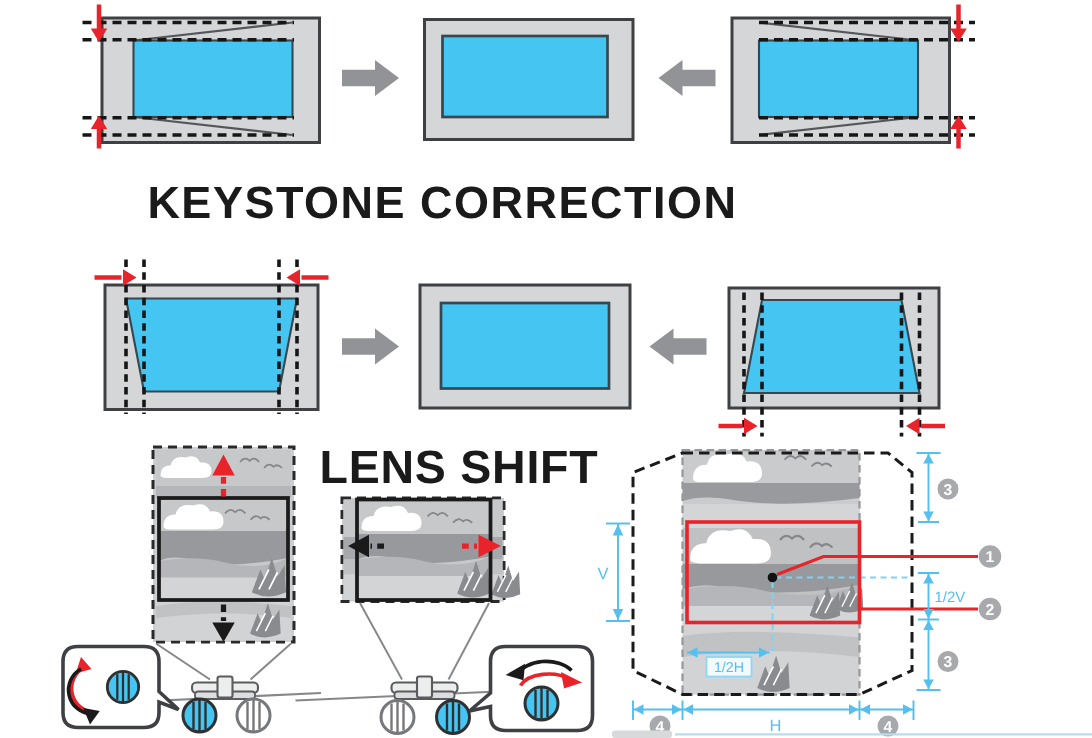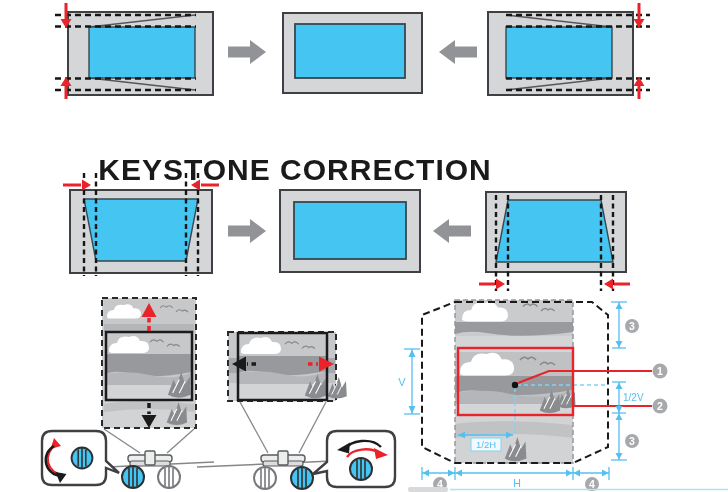--- a/index.html
+++ b/index.html
@@ -5,21 +5,21 @@
   html,body{margin:0;padding:0;background:#ffffff;}
   .stage{
     position:relative;width:728px;height:492px;background:#ffffff;overflow:hidden;
     font-family:"Liberation Sans", sans-serif;
   }
   .stage svg{position:absolute;left:0;top:0;}
   .title{
     position:absolute;color:#1a1a1a;font-weight:700;text-align:center;
     font-family:"Liberation Sans", sans-serif;white-space:nowrap;
   }
-  .title-keystone{left:0;width:590px;top:119px;font-size:30px;letter-spacing:1px;margin-top:34px;}
+  .title-keystone{left:0;width:590px;top:119px;font-size:30px;letter-spacing:1px;}
   .title-lens{left:156px;width:300px;top:294px;font-size:31px;letter-spacing:0.5px;}
   text{font-family:"Liberation Sans", sans-serif;}
   .dim-label{fill:#55c0ee;font-size:11px;}
   .dim-label-small{fill:#55c0ee;font-size:10px;}
   .callout-num{fill:#ffffff;font-size:10.5px;font-weight:700;text-anchor:middle;}
 </style>
 </head>
 <body>
 
 <div class="stage">
@@ -363,14 +363,15 @@
       <circle cx="592" cy="484" r="7" fill="#a7a9ac"></circle>
       <text x="592" y="487.8" class="callout-num">4</text>
     </g>
 
     <rect x="408" y="487" width="40" height="5" rx="2" fill="#d8d9db"></rect>
     <line x1="450" y1="489.5" x2="728" y2="489.5" stroke="#b5def1" stroke-width="1.5"></line>
   </g>
 </svg>
 
 <div class="title title-keystone">KEYSTONE CORRECTION</div>
+<div class="title title-lens">LENS SHIFT</div>
 
 </div>
 
 </body></html>

